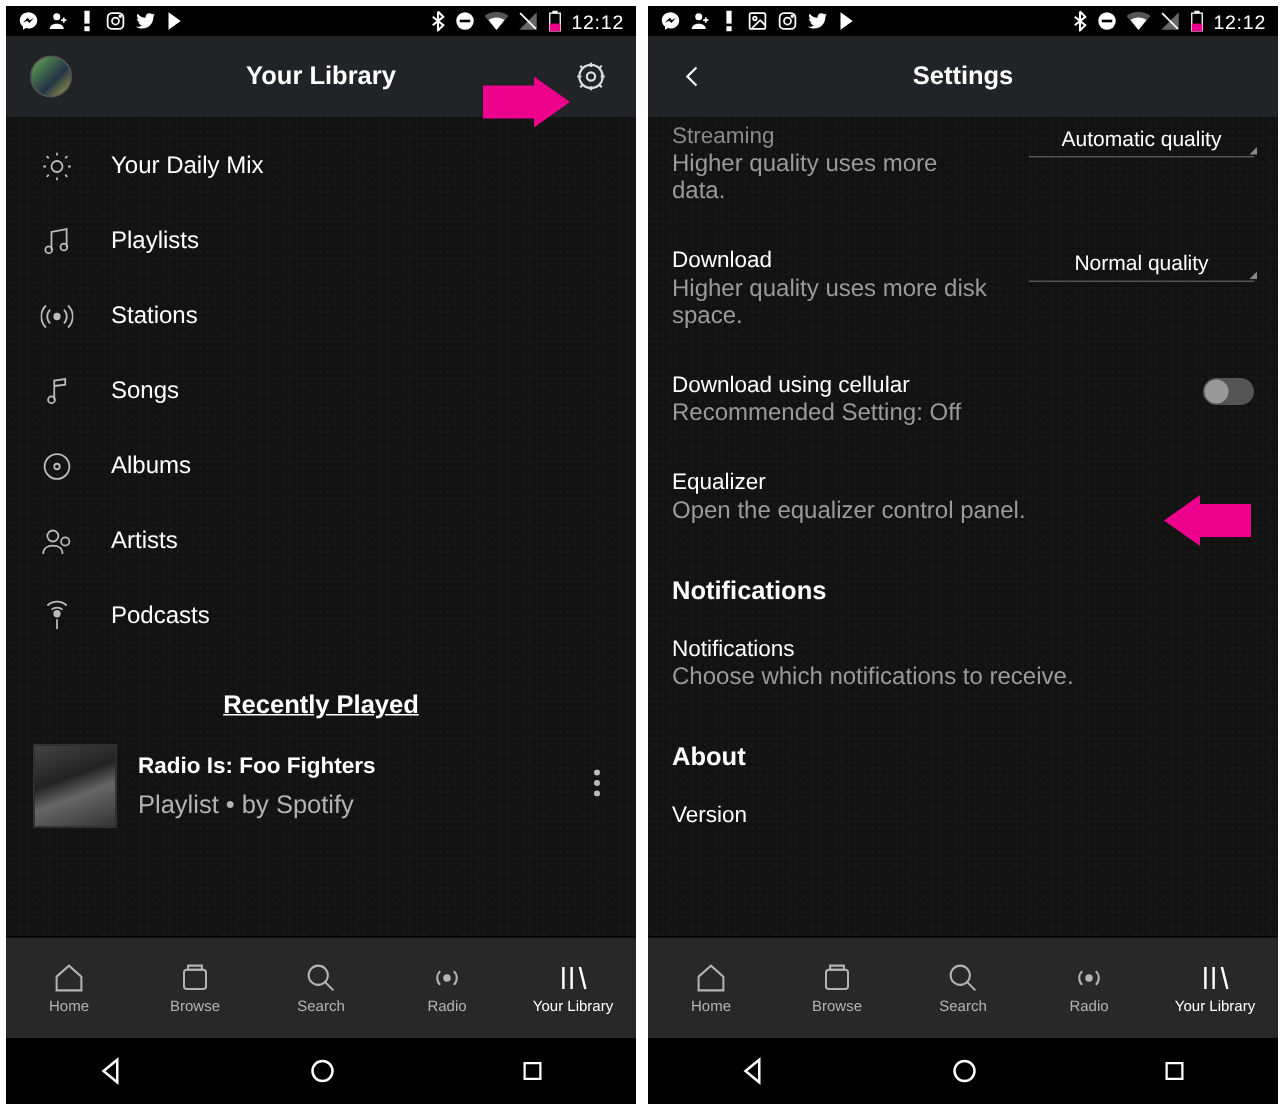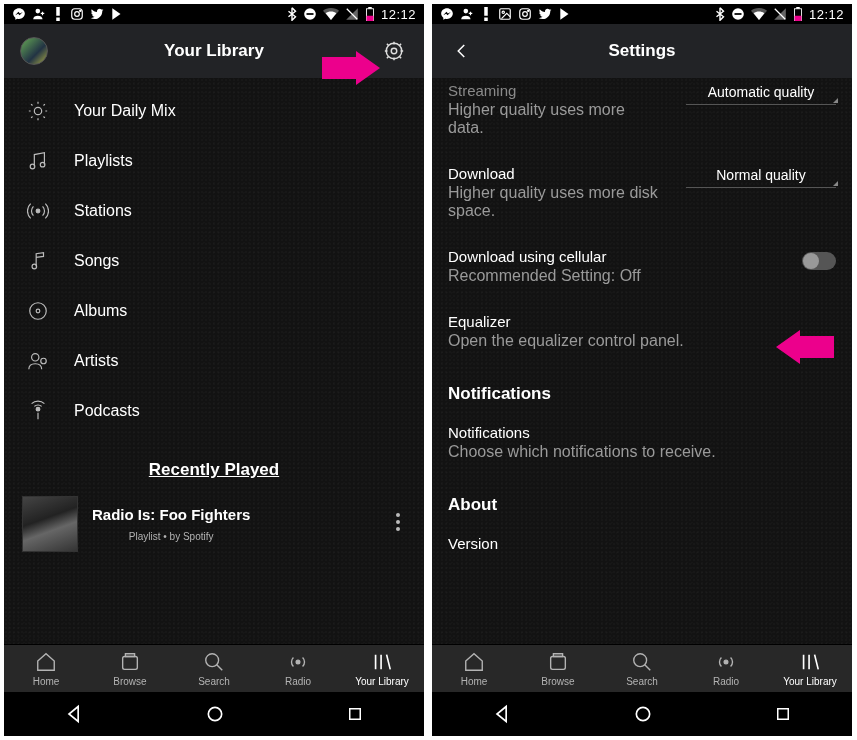--- a/index.html
+++ b/index.html
@@ -91,25 +91,25 @@
     align-items: center;
     gap: 14px;
     padding: 6px 18px 6px 18px;
   }
   .thumb {
     width: 56px; height: 56px;
     background: linear-gradient(160deg,#444 0%, #222 40%, #666 60%, #333 100%);
     border: 1px solid #333;
   }
   .recent-text .t1 { font-size: 15px; font-weight: 600; }
-  .recent-text .t2 { font-size: 10px; color: #b3b3b3; margin-top: 8px; text-align: center; }
+  .recent-text .t2 { font-size: 17px; color: #b3b3b3; margin-top: 8px; }
   .recent-more { margin-left: auto; padding-right: 6px; color:#b3b3b3; }
   
   .bottomnav {
-    height: 48px;
+    height: 68px;
     background: #282828;
     display: flex;
     justify-content: flex-start;
     align-items: center;
     border-top: 1px solid #000;
   }
   .nav-item {
     flex:1;
     display:flex; flex-direction:column; align-items:center; gap:3px;
     font-size: 10px;

